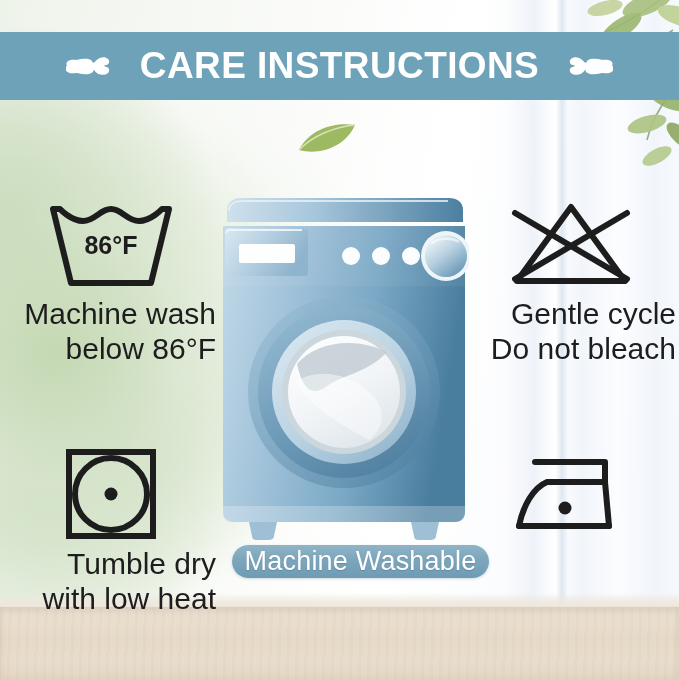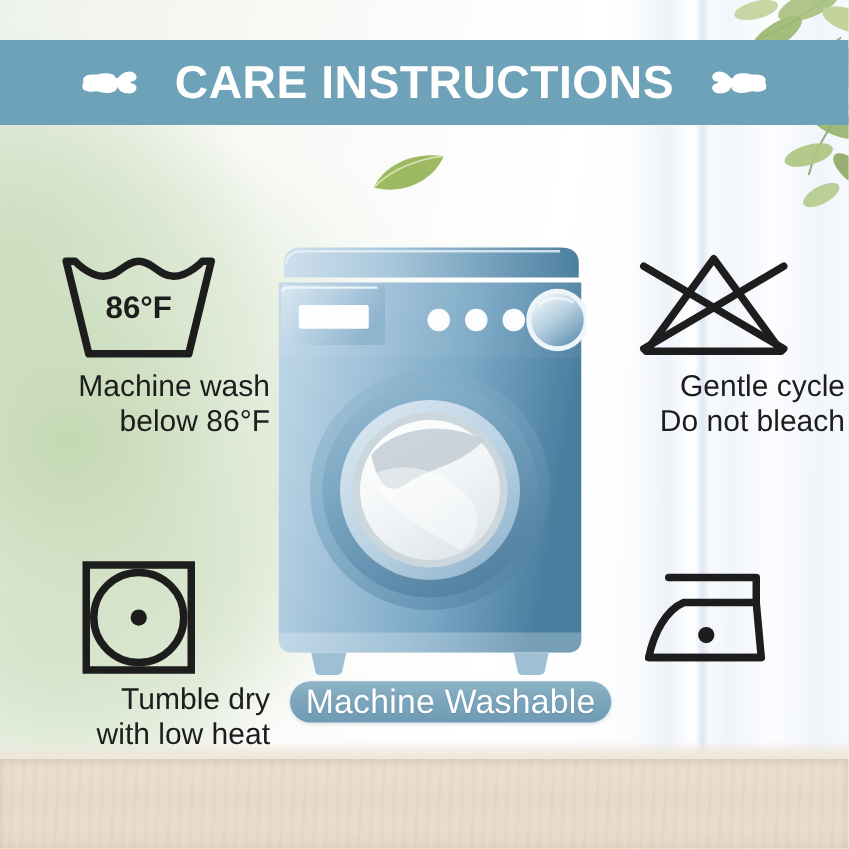--- a/index.html
+++ b/index.html
@@ -96,21 +96,21 @@
     width: 210px;
     text-align: right;
   }
   .cell-tl { left: 6px;   top: 196px; }
   .cell-tr { left: 466px; top: 196px; }
   .cell-bl { left: 6px;   top: 446px; }
   .cell-br { left: 466px; top: 450px; }
 
   .sym { height: 96px; display: flex; align-items: center; justify-content: center; }
   .caption {
-    font-size: 24px;
+    font-size: 30px;
     color: #1d1d1d;
     line-height: 1.17;
     white-space: pre-line;
     margin-top: 4px;
   }
 
   
   .machine { position: absolute; left: 219px; top: 196px; width: 250px; height: 345px; }
 
   

